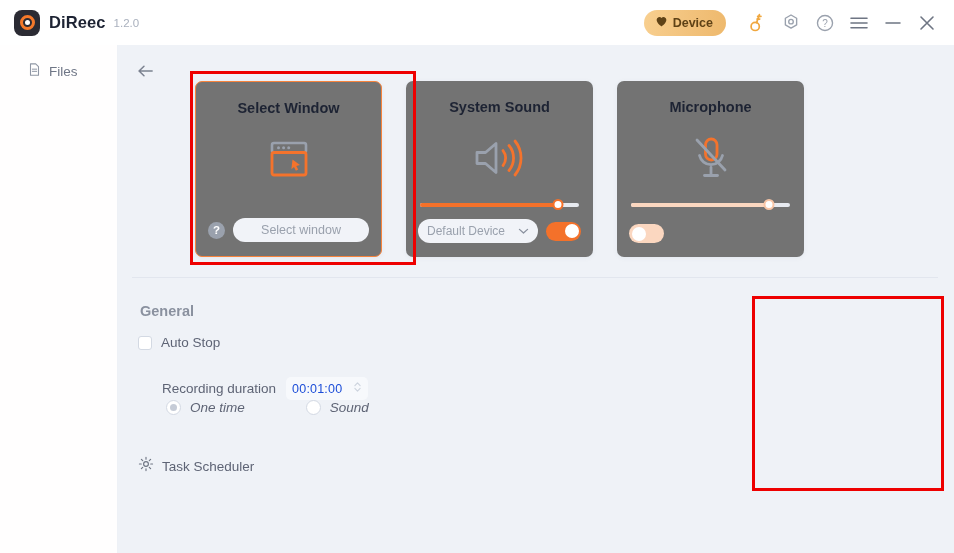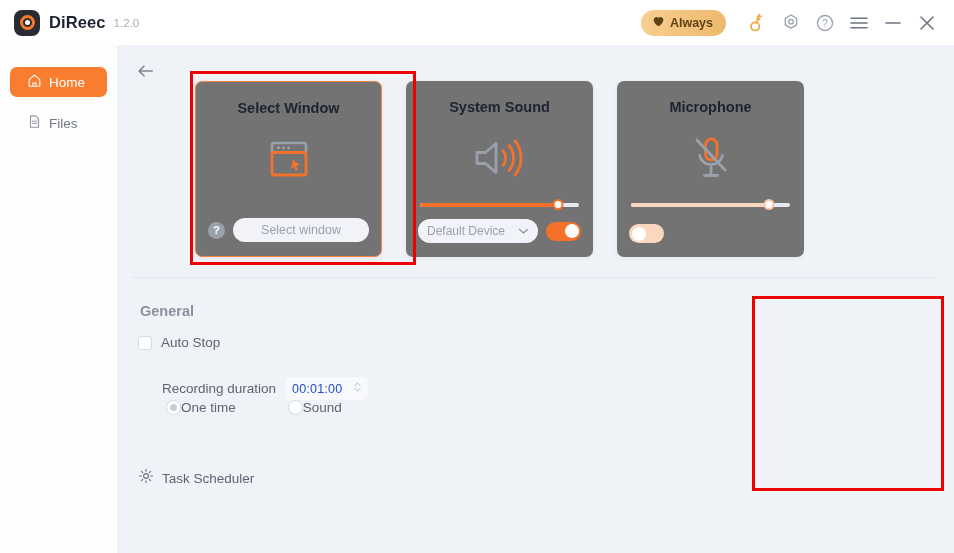--- a/index.html
+++ b/index.html
@@ -183,21 +183,21 @@
   .stepper .val { flex: 1; letter-spacing: .2px; }
   .radio {
     width: 15px; height: 15px; border-radius: 50%;
     border: 1.4px solid #d3d9e3; background: #ffffff;
     display: flex; align-items: center; justify-content: center; cursor: pointer;
   }
   .radio.checked::after {
     content: ""; width: 7px; height: 7px; border-radius: 50%; background: #c6ccd7;
   }
 
-  .task-row { position: absolute; left: 20px; top: 411px; display: flex; align-items: center; gap: 8px; cursor: pointer; margin-top: 12px; }
+  .task-row { position: absolute; left: 20px; top: 411px; display: flex; align-items: center; gap: 8px; cursor: pointer; }
 
   
   .rec-wrap {
     position: absolute; left: 633px; top: 255px;
     width: 160px; height: 160px;
     display: flex; align-items: center; justify-content: center; cursor: pointer;
   }
   .rec-ring {
     position: absolute; width: 156px; height: 156px; border-radius: 50%;
     border: 4px solid #fbd5c0;
@@ -233,21 +233,21 @@
       <div class="brand-ver">1.2.0</div>
     </div>
 
     <div class="tb-right">
       <button class="upgrade-btn">
         <span>
           <svg width="13" height="12" viewBox="0 0 24 22">
               <path d="M12 21s-9-5.6-9-12.2A5.3 5.3 0 0 1 12 5.4 5.3 5.3 0 0 1 21 8.8C21 15.4 12 21 12 21z" fill="#5f4216"></path>
             </svg>
         </span>
-        <span>Always</span>
+        <span>Device</span>
       </button>
 
       <div class="tb-icon">
         <svg width="17" height="19" viewBox="0 0 17 19">
           <circle cx="6.2" cy="13.4" r="4.1" fill="none" stroke="#f0a73f" stroke-width="1.7"></circle>
           <path d="M7.6 9.6 L10.4 1.6" fill="none" stroke="#f0a73f" stroke-width="1.7" stroke-linecap="round"></path>
           <path d="M8.6 3.4 h3.4 M8.0 6.1 h2.8" fill="none" stroke="#f0a73f" stroke-width="1.6" stroke-linecap="round"></path>
         </svg>
       </div>
 
@@ -279,29 +279,20 @@
 
       <div class="tb-icon">
         <svg width="20" height="20" viewBox="0 0 20 20">
           <path d="M4 4 16 16 M16 4 4 16" stroke="#6e7583" stroke-width="1.6" stroke-linecap="round"></path>
         </svg>
       </div>
     </div>
   </div>
 
   <div class="sidebar">
-    <div class="side-item active" id="side-home">
-      <span>
-        <svg width="15" height="15" viewBox="0 0 18 18">
-          <path d="M2.6 8 9 2.6 15.4 8 V15 a.9.9 0 0 1-.9.9H3.5A.9.9 0 0 1 2.6 15Z" fill="none" stroke="#ffffff" stroke-width="1.4" stroke-linejoin="round"></path>
-          <path d="M7.2 15.9v-4h3.6v4" fill="none" stroke="#ffffff" stroke-width="1.3"></path>
-        </svg>
-      </span>
-      <span>Home</span>
-    </div>
 
     <div class="side-item" id="side-files">
       <span>
         <svg width="15" height="15" viewBox="0 0 18 18">
           <path d="M4.2 2.2h6.2l3.4 3.4v10.2H4.2Z" fill="none" stroke="#8f96a4" stroke-width="1.3" stroke-linejoin="round"></path>
           <path d="M6.4 8.6h5.2M6.4 11.2h5.2" stroke="#8f96a4" stroke-width="1.2" stroke-linecap="round"></path>
         </svg>
       </span>
       <span>Files</span>
     </div>
@@ -404,21 +395,21 @@
         <span class="val">00:01:00</span>
         <span>
           <svg width="9" height="14" viewBox="0 0 10 16">
             <path d="M2 6.4 5 3.2 8 6.4" fill="none" stroke="#cdd4de" stroke-width="1.3" stroke-linecap="round" stroke-linejoin="round"></path>
             <path d="M2 9.6 5 12.8 8 9.6" fill="none" stroke="#cdd4de" stroke-width="1.3" stroke-linecap="round" stroke-linejoin="round"></path>
           </svg>
         </span>
       </div>
     </div>
 
-    <div class="row" style="left:48px; top:355px; ">
+    <div class="row" style="left:48px; top:355px; gap:9px;font-style:italic;">
       <div class="radio checked"></div>
       <div class="lbl">One time</div>
       <div class="radio" style="margin-left:52px;"></div>
       <div class="lbl">Sound</div>
     </div>
 
     <div class="task-row">
       <span>
         <svg width="16" height="16" viewBox="0 0 18 18">
           <circle cx="9" cy="9" r="2.7" fill="none" stroke="#6e7583" stroke-width="1.3"></circle>

